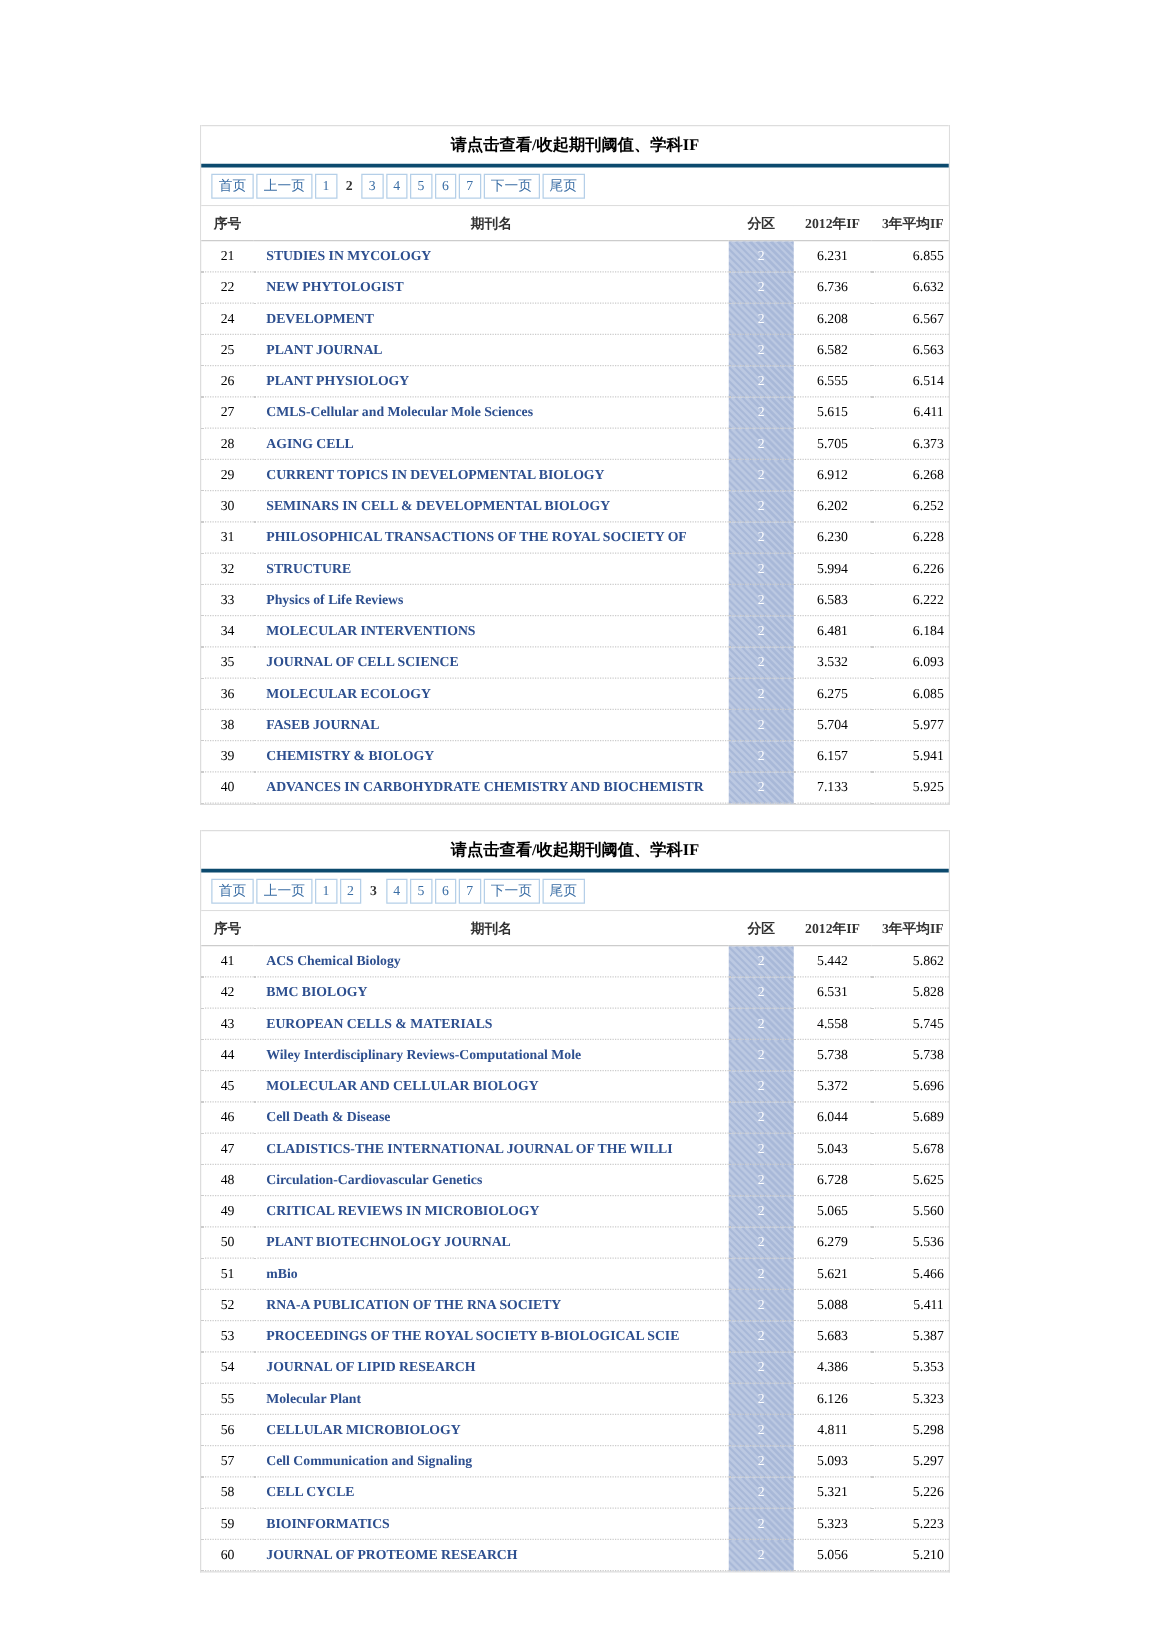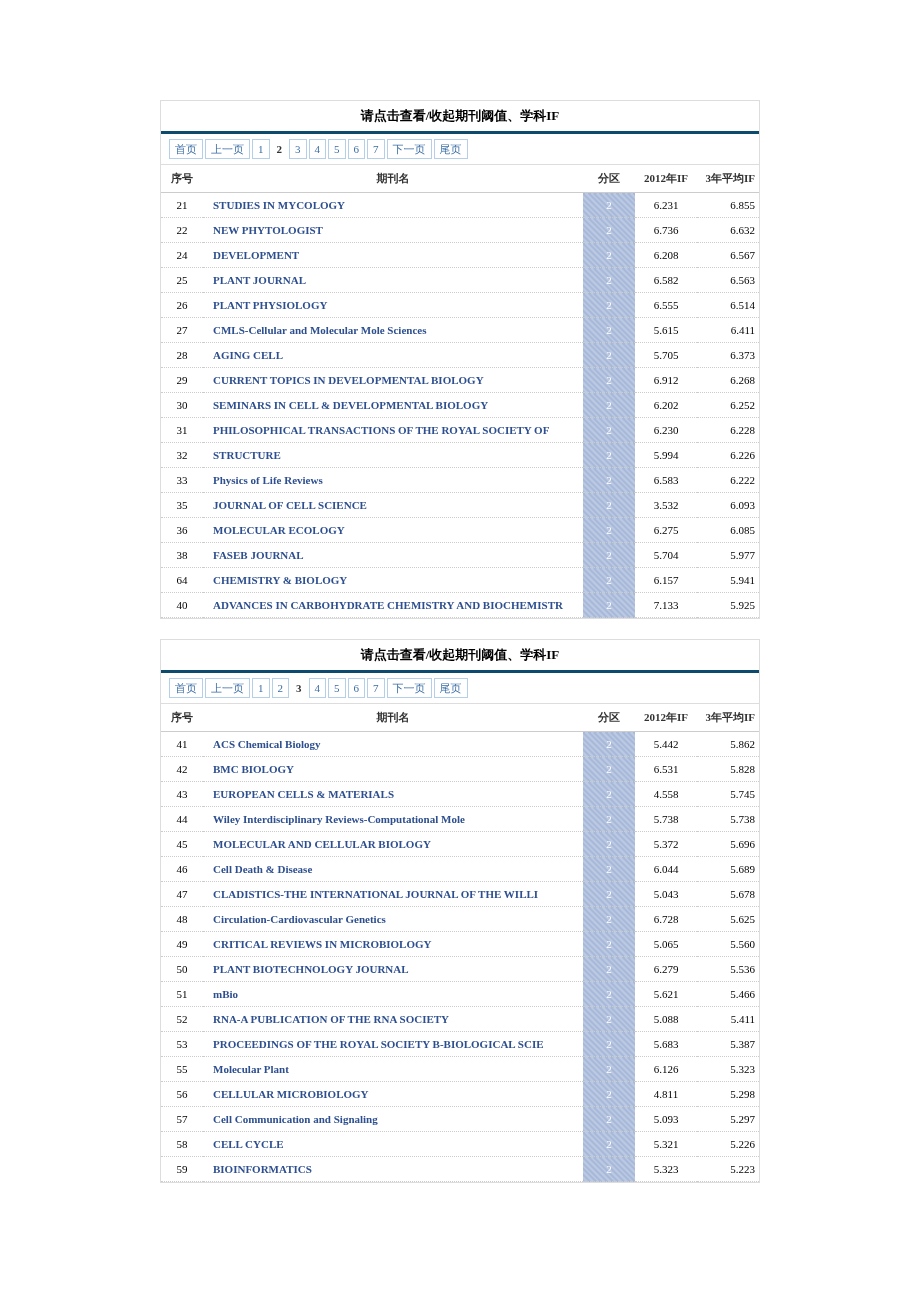--- a/index.html
+++ b/index.html
@@ -127,20 +127,27 @@
             <td class="col-if3">6.226</td>
           </tr>
           <tr>
             <td class="col-idx">33</td>
             <td class="col-name">Physics of Life Reviews</td>
             <td class="col-zone">2</td>
             <td class="col-if">6.583</td>
             <td class="col-if3">6.222</td>
           </tr>
           <tr>
+            <td class="col-idx">34</td>
+            <td class="col-name">MOLECULAR INTERVENTIONS</td>
+            <td class="col-zone">2</td>
+            <td class="col-if">6.481</td>
+            <td class="col-if3">6.184</td>
+          </tr>
+          <tr>
             <td class="col-idx">35</td>
             <td class="col-name">JOURNAL OF CELL SCIENCE</td>
             <td class="col-zone">2</td>
             <td class="col-if">3.532</td>
             <td class="col-if3">6.093</td>
           </tr>
           <tr>
             <td class="col-idx">36</td>
             <td class="col-name">MOLECULAR ECOLOGY</td>
             <td class="col-zone">2</td>
@@ -148,21 +155,21 @@
             <td class="col-if3">6.085</td>
           </tr>
           <tr>
             <td class="col-idx">38</td>
             <td class="col-name">FASEB JOURNAL</td>
             <td class="col-zone">2</td>
             <td class="col-if">5.704</td>
             <td class="col-if3">5.977</td>
           </tr>
           <tr>
-            <td class="col-idx">64</td>
+            <td class="col-idx">39</td>
             <td class="col-name">CHEMISTRY &amp; BIOLOGY</td>
             <td class="col-zone">2</td>
             <td class="col-if">6.157</td>
             <td class="col-if3">5.941</td>
           </tr>
           <tr>
             <td class="col-idx">40</td>
             <td class="col-name">ADVANCES IN CARBOHYDRATE CHEMISTRY AND BIOCHEMISTR</td>
             <td class="col-zone">2</td>
             <td class="col-if">7.133</td>
@@ -282,20 +289,27 @@
             <td class="col-if3">5.411</td>
           </tr>
           <tr>
             <td class="col-idx">53</td>
             <td class="col-name">PROCEEDINGS OF THE ROYAL SOCIETY B-BIOLOGICAL SCIE</td>
             <td class="col-zone">2</td>
             <td class="col-if">5.683</td>
             <td class="col-if3">5.387</td>
           </tr>
           <tr>
+            <td class="col-idx">54</td>
+            <td class="col-name">JOURNAL OF LIPID RESEARCH</td>
+            <td class="col-zone">2</td>
+            <td class="col-if">4.386</td>
+            <td class="col-if3">5.353</td>
+          </tr>
+          <tr>
             <td class="col-idx">55</td>
             <td class="col-name">Molecular Plant</td>
             <td class="col-zone">2</td>
             <td class="col-if">6.126</td>
             <td class="col-if3">5.323</td>
           </tr>
           <tr>
             <td class="col-idx">56</td>
             <td class="col-name">CELLULAR MICROBIOLOGY</td>
             <td class="col-zone">2</td>
@@ -315,17 +329,24 @@
             <td class="col-zone">2</td>
             <td class="col-if">5.321</td>
             <td class="col-if3">5.226</td>
           </tr>
           <tr>
             <td class="col-idx">59</td>
             <td class="col-name">BIOINFORMATICS</td>
             <td class="col-zone">2</td>
             <td class="col-if">5.323</td>
             <td class="col-if3">5.223</td>
+          </tr>
+          <tr>
+            <td class="col-idx">60</td>
+            <td class="col-name">JOURNAL OF PROTEOME RESEARCH</td>
+            <td class="col-zone">2</td>
+            <td class="col-if">5.056</td>
+            <td class="col-if3">5.210</td>
           </tr>
         </tbody>
       </table>
     </div>
   </div>
 
 </body></html>

